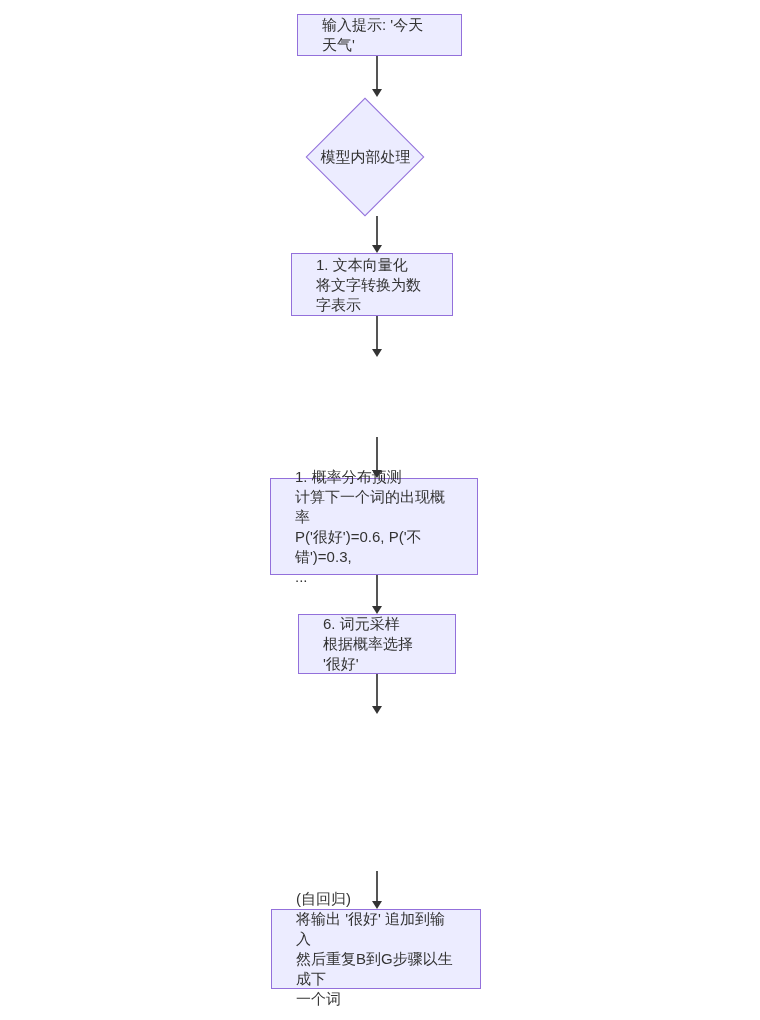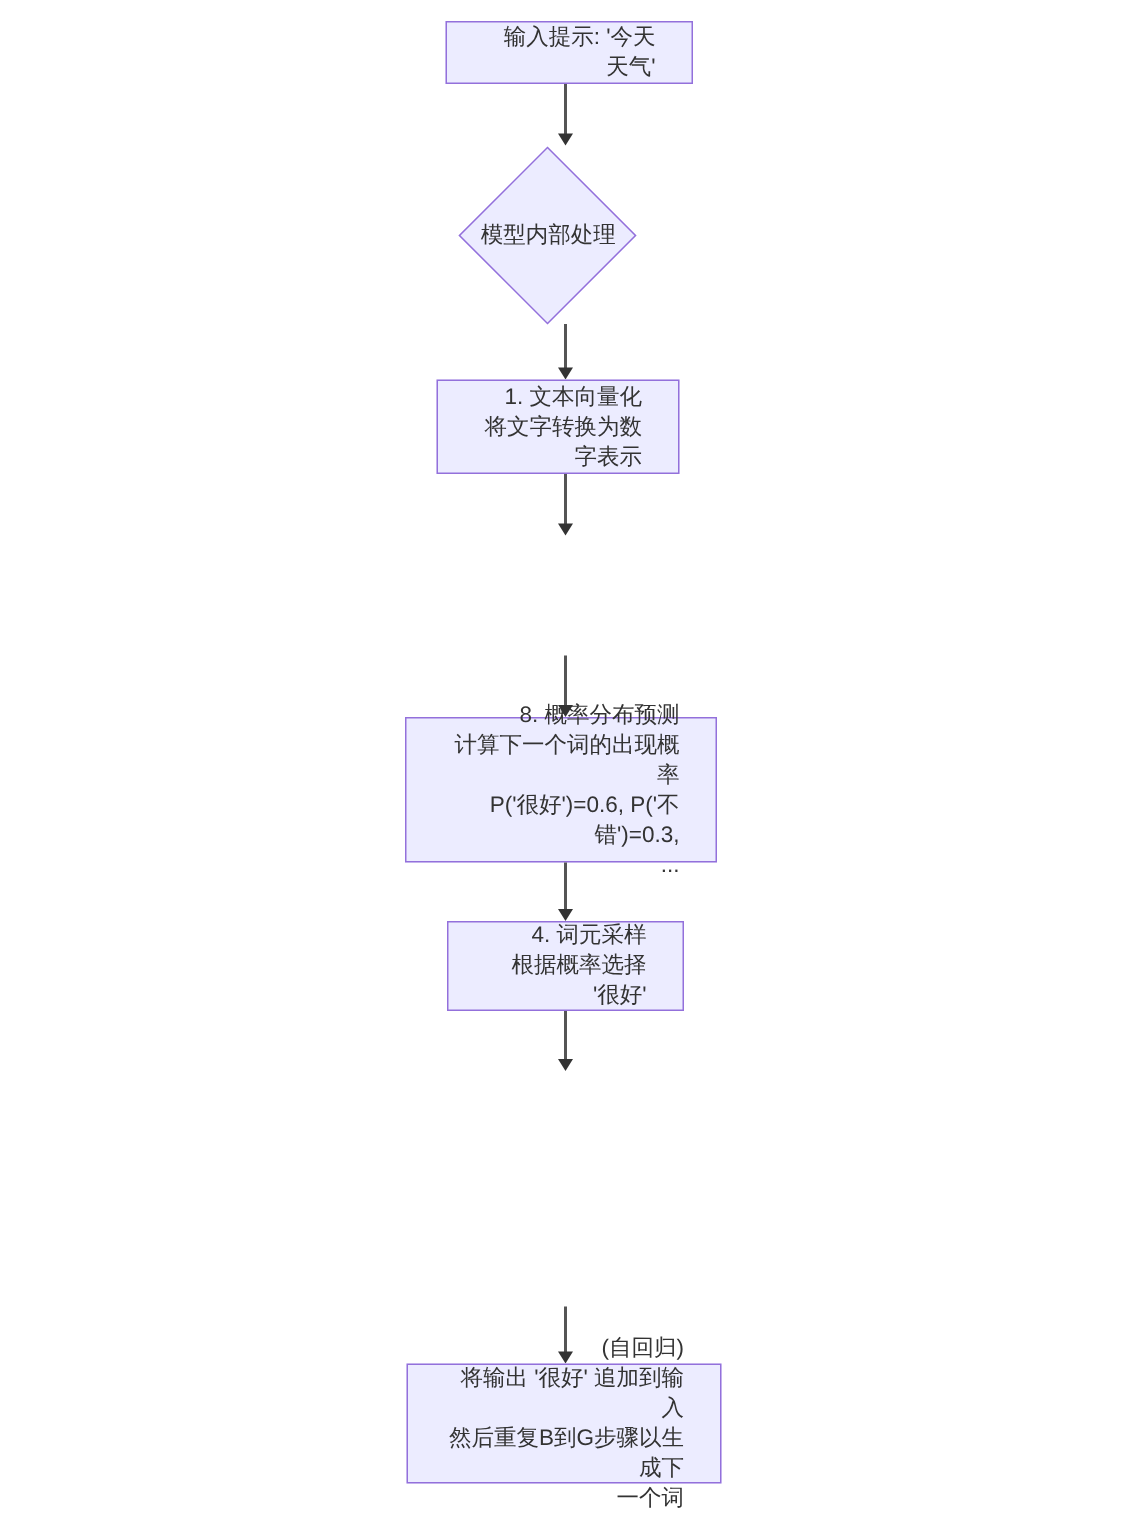--- a/index.html
+++ b/index.html
@@ -13,21 +13,21 @@
     overflow: hidden;
   }
   .node-rect {
     position: absolute;
     background: #ECECFF;
     border: 1px solid #9370DB;
     box-sizing: border-box;
     display: flex;
     align-items: center;
     justify-content: center;
-    text-align: right;
+    text-align: left;
     font-size: 15px;
     line-height: 20px;
     white-space: pre-line;
     padding: 2px 24px;
   }
   .node-diamond { position: absolute; }
   .node-diamond .shape {
     position: absolute;
     background: #ECECFF;
     border: 1px solid #9370DB;
@@ -96,31 +96,31 @@
     <div class="line"></div>
     <div class="head"></div>
   </div>
 
 
   <div class="edge" style="left:371px; top:437px; height:41px;">
     <div class="line"></div>
     <div class="head"></div>
   </div>
 
-  <div class="node-rect" style="left:270px; top:478px; width:208px; height:97px;">8. 概率分布预测
+  <div class="node-rect" style="left:270px; top:478px; width:208px; height:97px;">1. 概率分布预测
 计算下一个词的出现概率
 P('很好')=0.6, P('不错')=0.3,
 ...</div>
 
   <div class="edge" style="left:371px; top:575px; height:39px;">
     <div class="line"></div>
     <div class="head"></div>
   </div>
 
-  <div class="node-rect" style="left:298px; top:614px; width:158px; height:60px;">4. 词元采样
+  <div class="node-rect" style="left:298px; top:614px; width:158px; height:60px;">6. 词元采样
 根据概率选择 '很好'</div>
 
   <div class="edge" style="left:371px; top:674px; height:40px;">
     <div class="line"></div>
     <div class="head"></div>
   </div>
 
 
   <div class="edge" style="left:371px; top:871px; height:38px;">
     <div class="line"></div>

